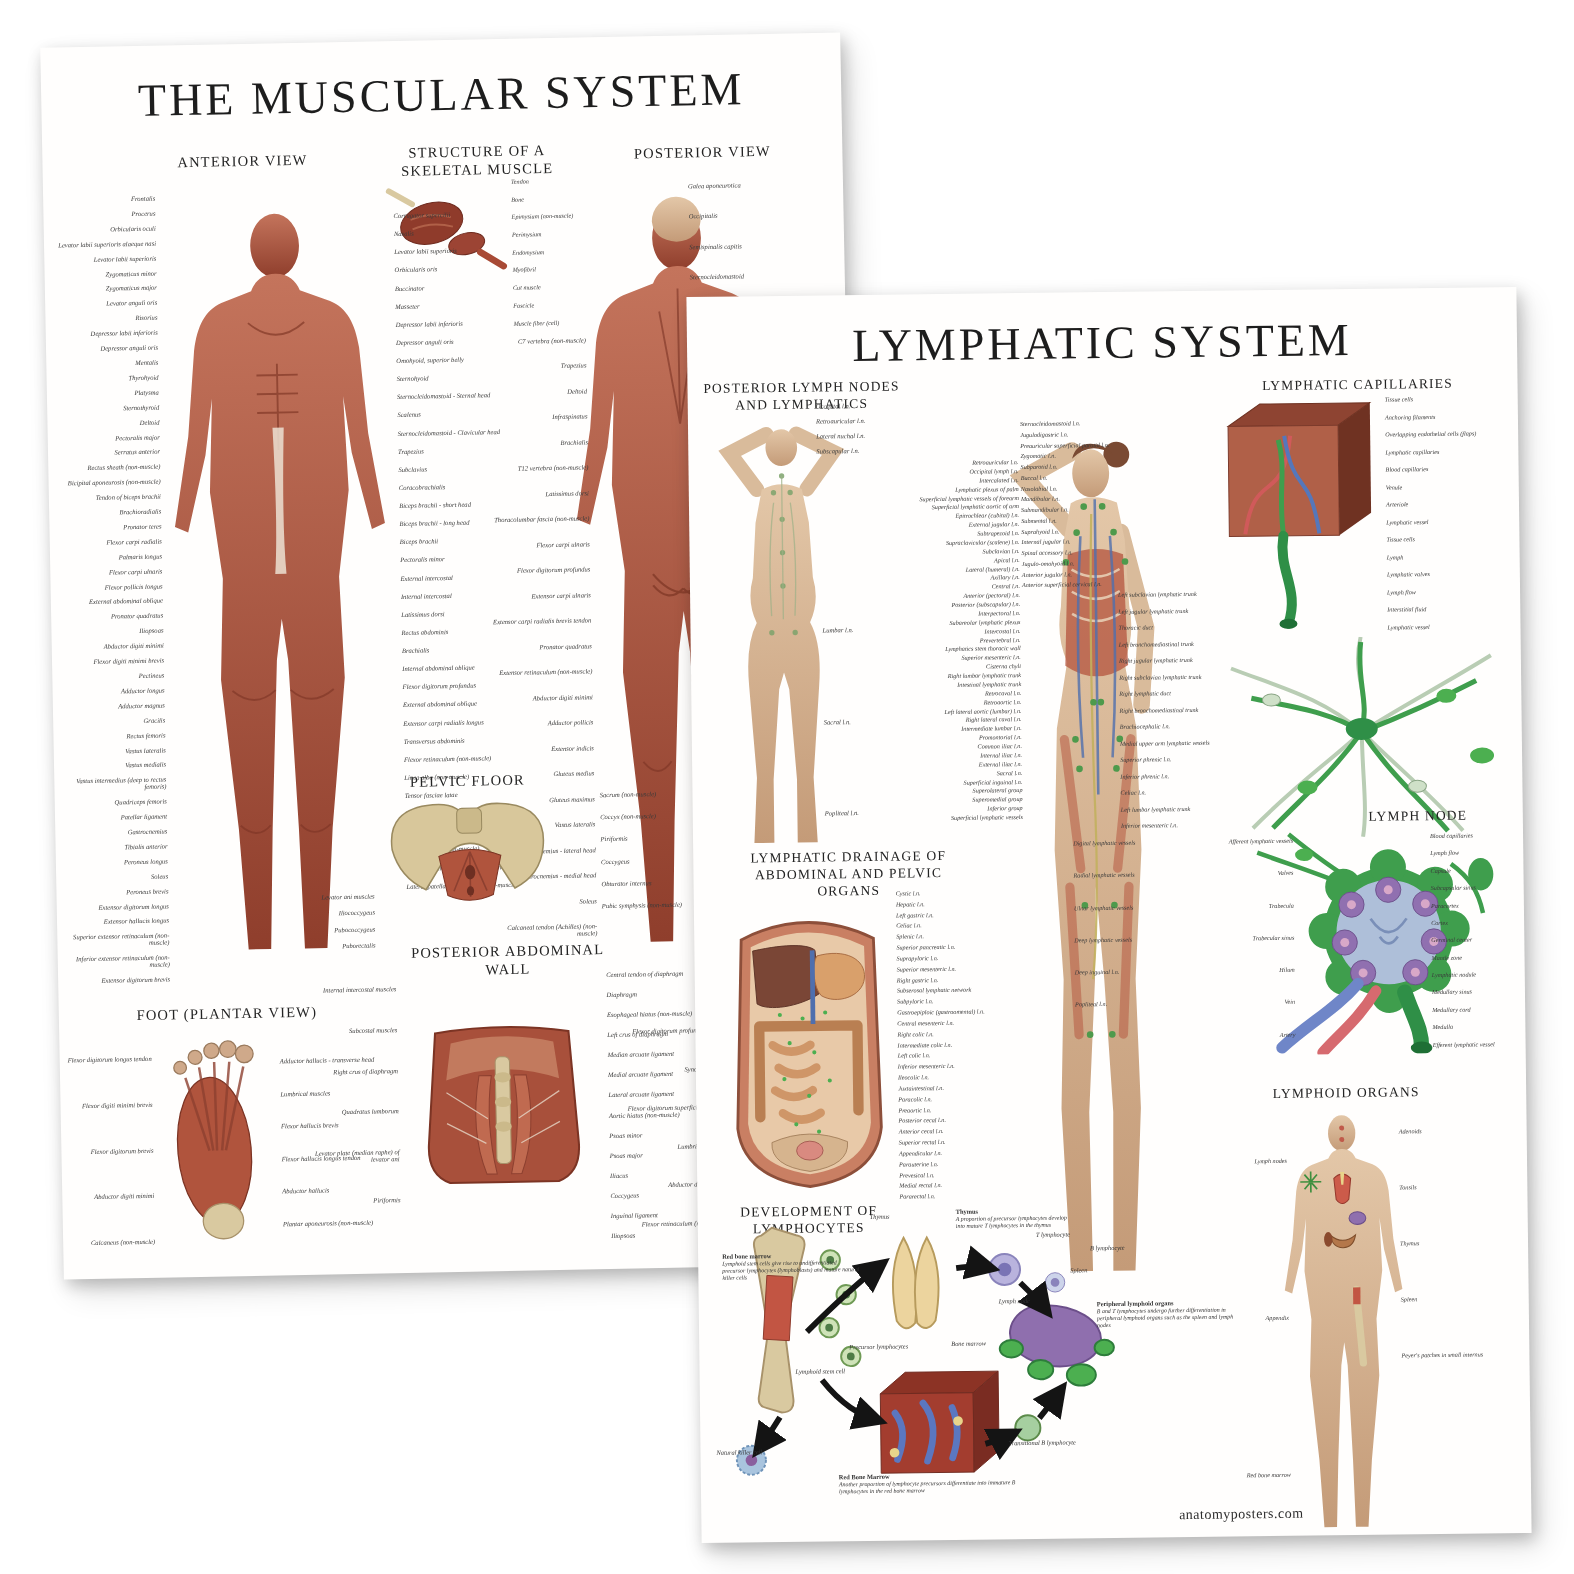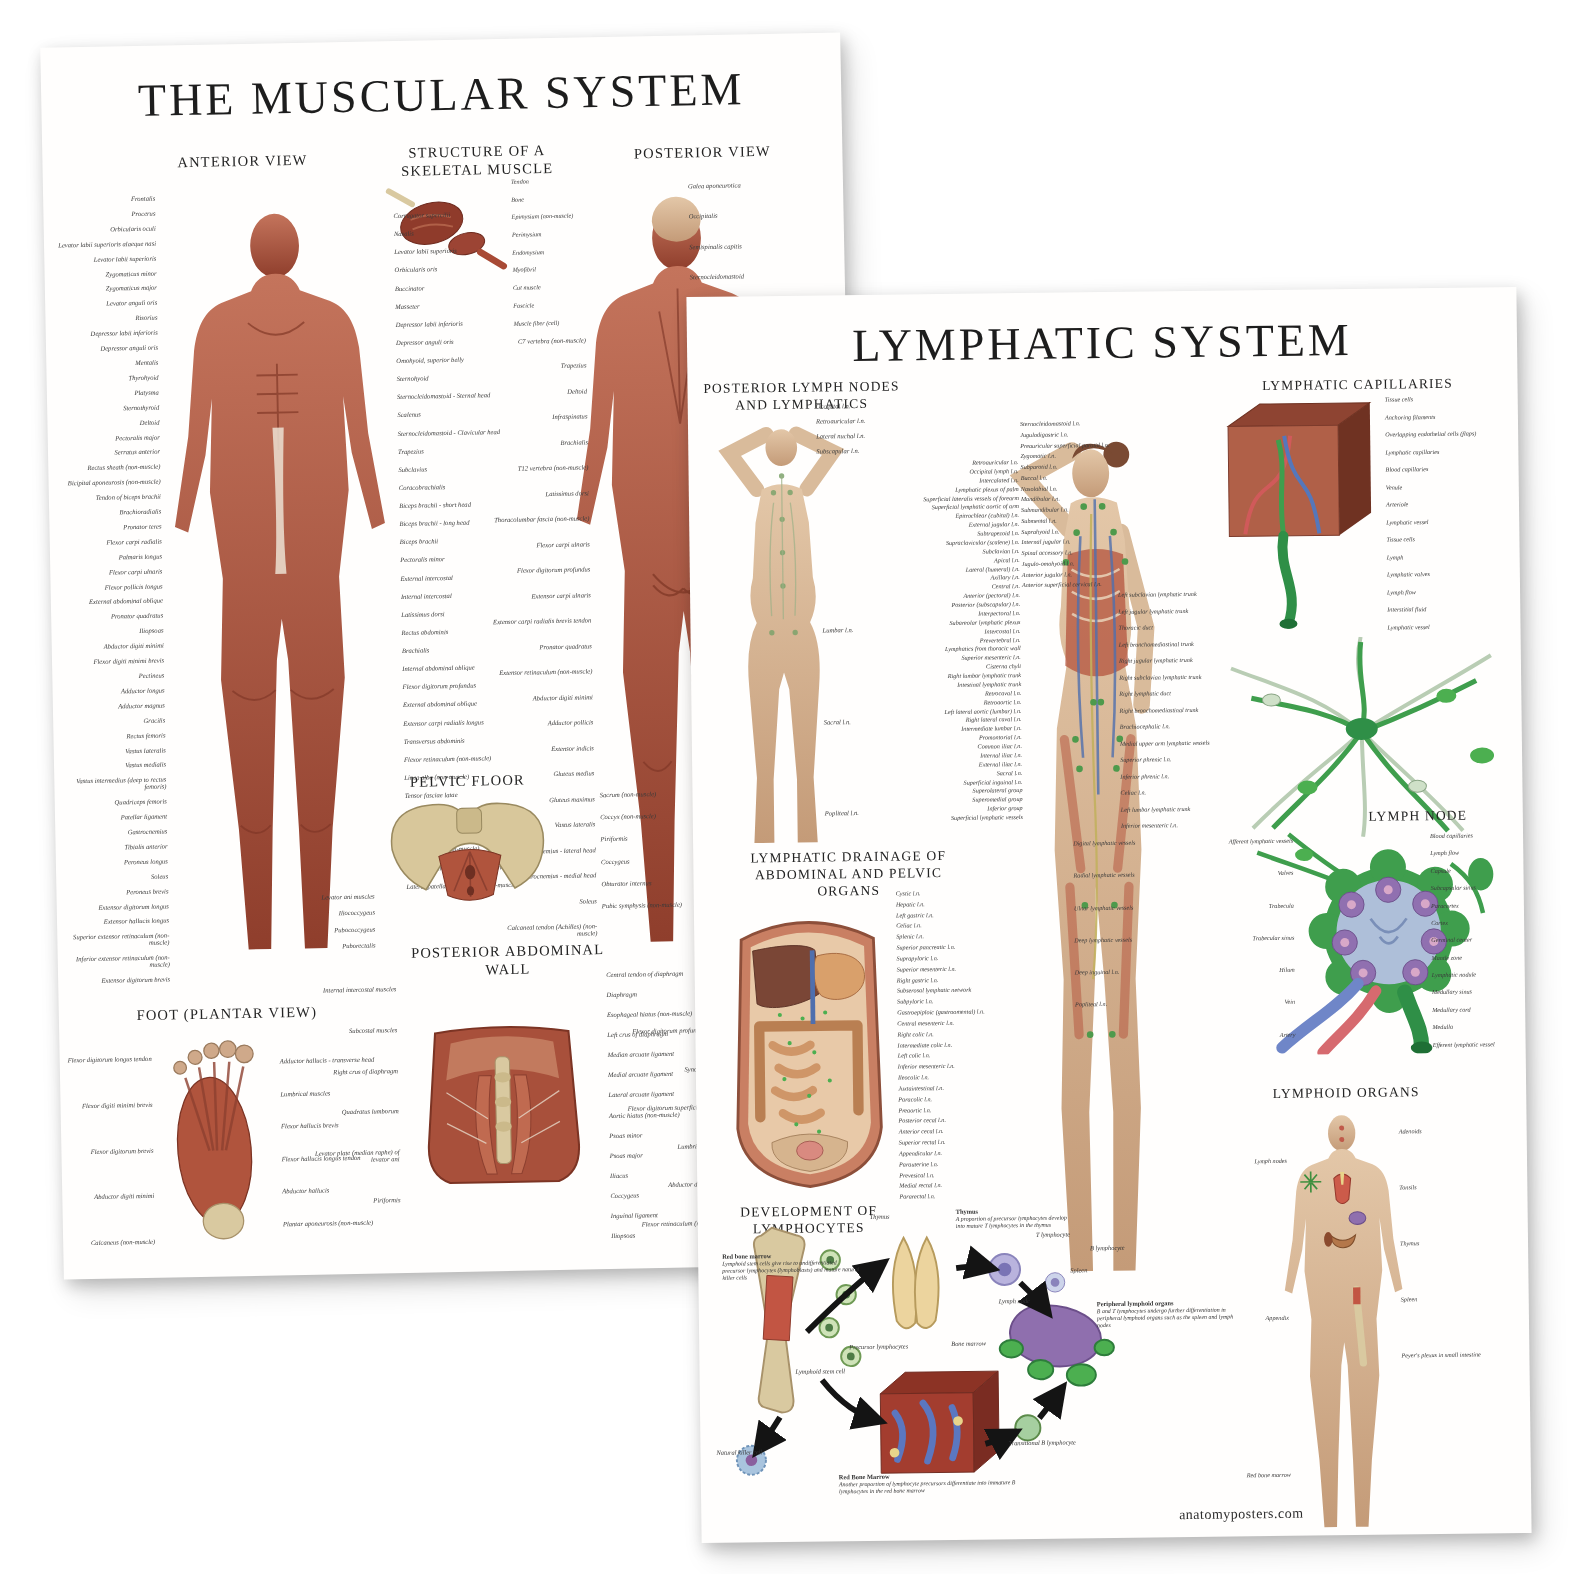--- a/index.html
+++ b/index.html
@@ -389,38 +389,38 @@
           <circle cx="54" cy="330" r="1.8"></circle>
           <circle cx="66" cy="330" r="1.8"></circle>
       </g>
     </svg>
 
     <div class="labels r tiny" style="left:162px;top:166px;width:168px;height:362px;">
         <div>Retroauricular l.n.</div>
         <div>Occipital lymph l.n.</div>
         <div>Intercalated l.n.</div>
         <div>Lymphatic plexus of palm</div>
-        <div>Superficial lateralis vessels of forearm</div>
+        <div>Superficial lymphatic vessels of forearm</div>
         <div>Superficial lymphatic aortic of arm</div>
         <div>Epitrochlear (cubital) l.n.</div>
         <div>External jugular l.n.</div>
         <div>Subtrapezoid l.n.</div>
         <div>Supraclavicular (scalene) l.n.</div>
         <div>Subclavian l.n.</div>
         <div>Apical l.n.</div>
         <div>Lateral (humeral) l.n.</div>
         <div>Axillary l.n.</div>
         <div>Central l.n.</div>
         <div>Anterior (pectoral) l.n.</div>
         <div>Posterior (subscapular) l.n.</div>
         <div>Interpectoral l.n.</div>
         <div>Subareolar lymphatic plexus</div>
         <div>Intercostal l.n.</div>
         <div>Prevertebral l.n.</div>
-        <div>Lymphatics from thoracic wall</div>
+        <div>Lymphatics stem thoracic wall</div>
         <div>Superior mesenteric l.n.</div>
         <div>Cisterna chyli</div>
         <div>Right lumbar lymphatic trunk</div>
         <div>Intestinal lymphatic trunk</div>
         <div>Retrocaval l.n.</div>
         <div>Retroaortic l.n.</div>
         <div>Left lateral aortic (lumbar) l.n.</div>
         <div>Right lateral caval l.n.</div>
         <div>Intermediate lumbar l.n.</div>
         <div>Promontorial l.n.</div>
@@ -734,18 +734,18 @@
     <div class="labels tiny r" style="left:505px;top:868px;width:85px;height:320px;">
         <div>Lymph nodes</div>
         <div>Appendix</div>
         <div>Red bone marrow</div>
       </div>
     <div class="labels tiny" style="left:702px;top:840px;width:116px;height:230px;">
         <div>Adenoids</div>
         <div>Tonsils</div>
         <div>Thymus</div>
         <div>Spleen</div>
-        <div>Peyer's plexus in small intestine</div>
+        <div>Peyer's patches in small internus</div>
       </div>
 
     <div class="footer" style="left:410px;top:1216px;width:260px;">anatomyposters.com</div>
   </section>
 </div>
 
 </body></html>

